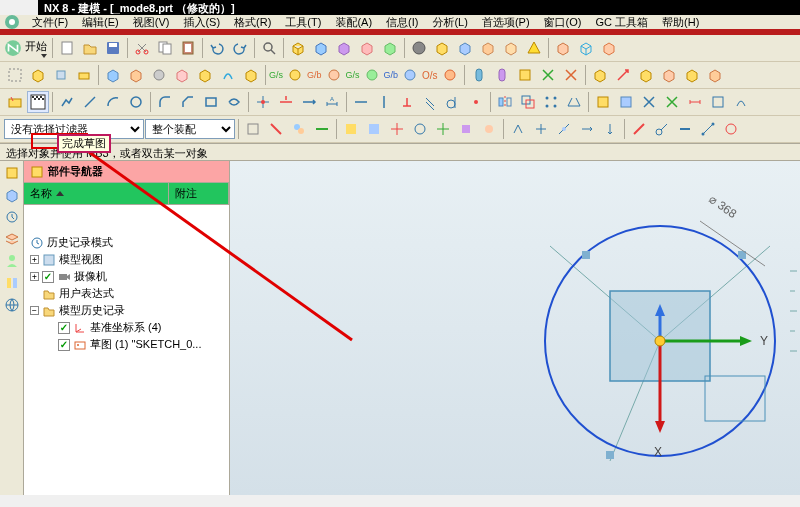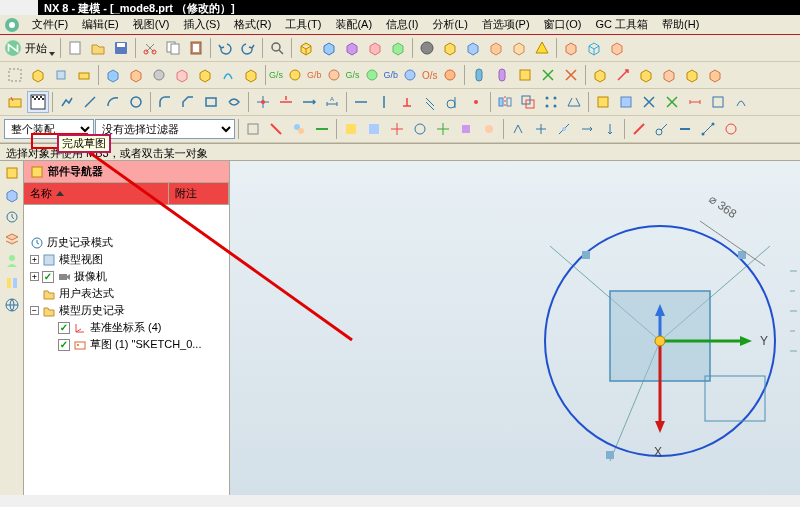--- a/index.html
+++ b/index.html
@@ -1,35 +1,35 @@
 <!DOCTYPE html>
 <html><head>
 <meta charset="utf-8">
 <style>
 * { margin: 0; padding: 0; box-sizing: border-box; font-family: "Microsoft YaHei", sans-serif; }
 body { width: 800px; height: 507px; background: #f0f0f0; overflow: hidden; font-size: 11px; position: relative; }
 .titlebar { background: #000; color: #fff; height: 15px; padding: 1px 6px; font-size: 11px; font-weight: bold; margin-left: 38px; }
-.menubar { background: #ece9d8; height: 20px; display: flex; align-items: center; padding: 0 4px; gap: 2px; border-bottom: 1px solid #b91c1c; }
+.menubar { background: #ece9d8; height: 20px; display: flex; align-items: center; padding: 0 4px; gap: 2px; border-bottom: 6px solid #b91c1c; }
 .menubar span { padding: 2px 6px; cursor: default; }
 .menubar .app-icon { width: 16px; height: 16px; margin-right: 4px; display: inline-block; }
 .toolbar { background: #ece9d8; display: flex; align-items: center; padding: 2px 4px; gap: 1px; flex-wrap: nowrap; border-bottom: 1px solid #d0c8b0; min-height: 24px; }
 .tbtn { width: 22px; height: 22px; display: flex; align-items: center; justify-content: center; border: 1px solid transparent; cursor: default; position: relative; }
 .sep { width: 1px; height: 20px; background: #aca899; margin: 0 2px; }
-.dropdown-lbl { font-size: 11px; padding: 0 2px; display: flex; align-items: flex-end; }
+.dropdown-lbl { font-size: 11px; padding: 0 2px; display: flex; align-items: flex-end; flex-direction: column; }
 .caret { width: 0; height: 0; border-left: 3px solid transparent; border-right: 3px solid transparent; border-top: 4px solid #333; margin-left: 2px; }
 .combo { height: 20px; background: #fff; border: 1px solid #7f9db9; font-size: 11px; padding: 1px 2px; }
 .combo1 { width: 140px; }
 .combo2 { width: 90px; }
 .statusbar { background: #ece9d8; height: 18px; padding: 2px 6px; font-size: 11px; border-top: 1px solid #aca899; border-bottom: 1px solid #aca899; }
 .main { display: flex; height: calc(507px - 15px - 20px - 24px - 24px - 24px - 24px - 24px - 18px); }
 .leftpanel { width: 24px; background: #ece9d8; border-right: 1px solid #aca899; display: flex; flex-direction: column; gap: 2px; padding: 2px; }
 .leftpanel .tbtn { width: 20px; height: 20px; }
 .nav { width: 206px; background: #fff; border-right: 1px solid #aca899; display: flex; flex-direction: column; }
 .nav-header { background: #fca5a5; padding: 3px 6px; font-size: 11px; font-weight: bold; display: flex; align-items: center; border-bottom: 1px solid #aca899; }
-.nav-cols { display: flex; background: #ef4444; border-bottom: 1px solid #aca899; }
+.nav-cols { display: flex; background: #22c55e; border-bottom: 1px solid #aca899; }
 .nav-col { flex: 1; padding: 3px 6px; font-size: 11px; border-right: 1px solid #aca899; display: flex; align-items: center; gap: 4px; }
 .nav-col .sort-asc { width: 0; height: 0; border-left: 4px solid transparent; border-right: 4px solid transparent; border-bottom: 5px solid #333; }
 .tree { flex: 1; overflow: auto; padding: 2px; margin-top: 27px; }
 .tree-item { display: flex; align-items: center; padding: 1px 4px; font-size: 11px; gap: 3px; cursor: default; }
 .tree-item.indent1 { padding-left: 16px; }
 .tree-item.indent2 { padding-left: 32px; }
 .tree-toggle { width: 9px; height: 9px; border: 1px solid #888; display: flex; align-items: center; justify-content: center; font-size: 8px; line-height: 1; font-family: monospace; }
 .tree-icon { width: 14px; height: 14px; display: flex; align-items: center; justify-content: center; }
 .check { width: 12px; height: 12px; border: 1px solid #888; display: flex; align-items: center; justify-content: center; color: #090; font-weight: bold; font-size: 10px; }
 .canvas { flex: 1; background: linear-gradient(#e8f0f4, #d4e0e8); position: relative; overflow: hidden; }
@@ -529,22 +529,22 @@
       </svg>
     </div>
   <div class="tbtn">
       <svg width="16" height="16">
         <path d="M4 12 q4 -10 8 0" stroke="#37a" fill="none"></path>
       </svg>
     </div>
 </div>
 
 <div class="toolbar">
+  <select class="combo combo1"><option>没有选择过滤器</option></select>
   <select class="combo combo2"><option>整个装配</option></select>
-  <select class="combo combo1"><option>没有选择过滤器</option></select>
   <span class="sep"></span>
   <div class="tbtn">
       <svg width="16" height="16">
         <rect x="3" y="3" width="10" height="10" fill="none" stroke="#888"></rect>
       </svg>
     </div>
   <div class="tbtn">
       <svg width="16" height="16">
         <path d="M3 3 l10 10" stroke="#e44" stroke-width="2"></path>
       </svg>

